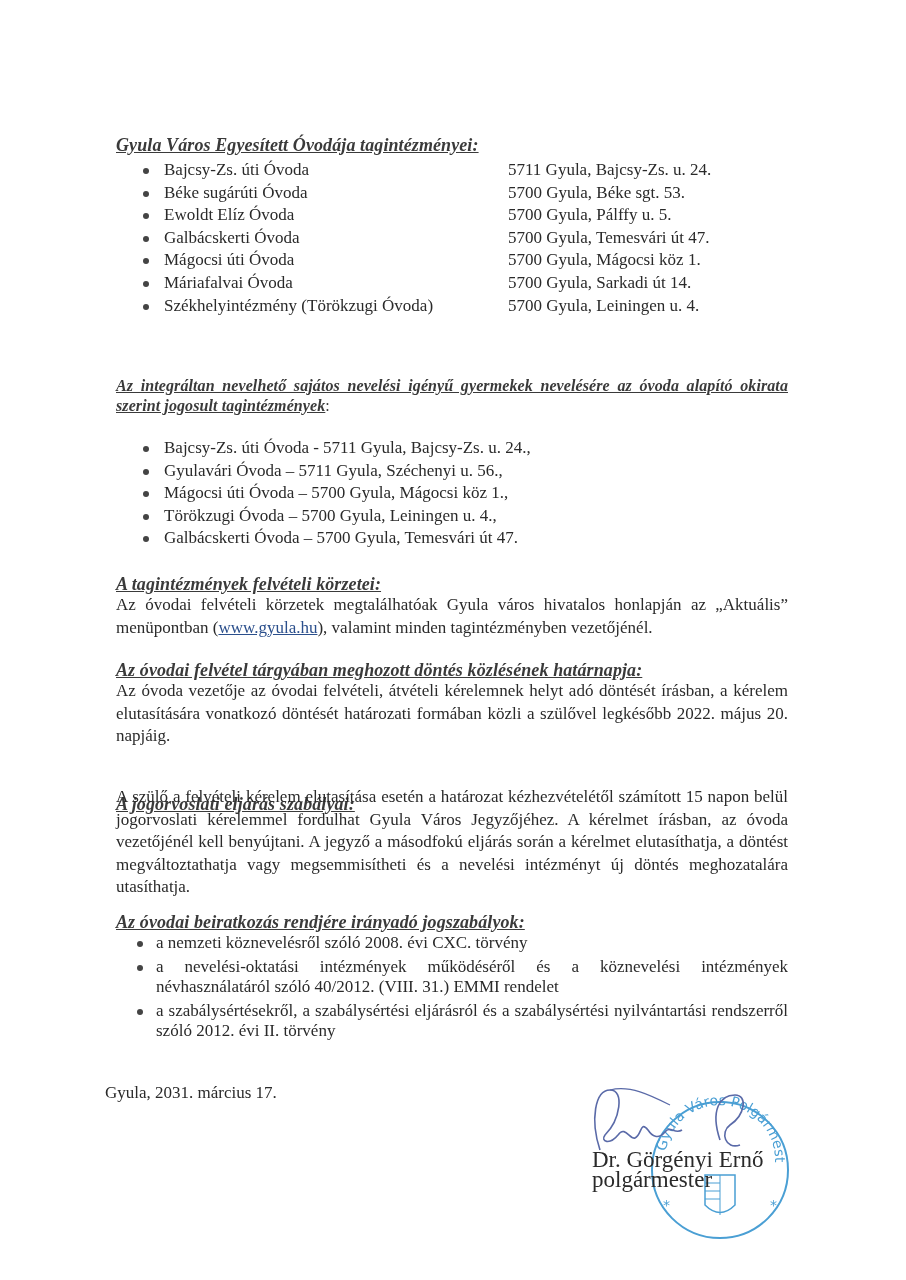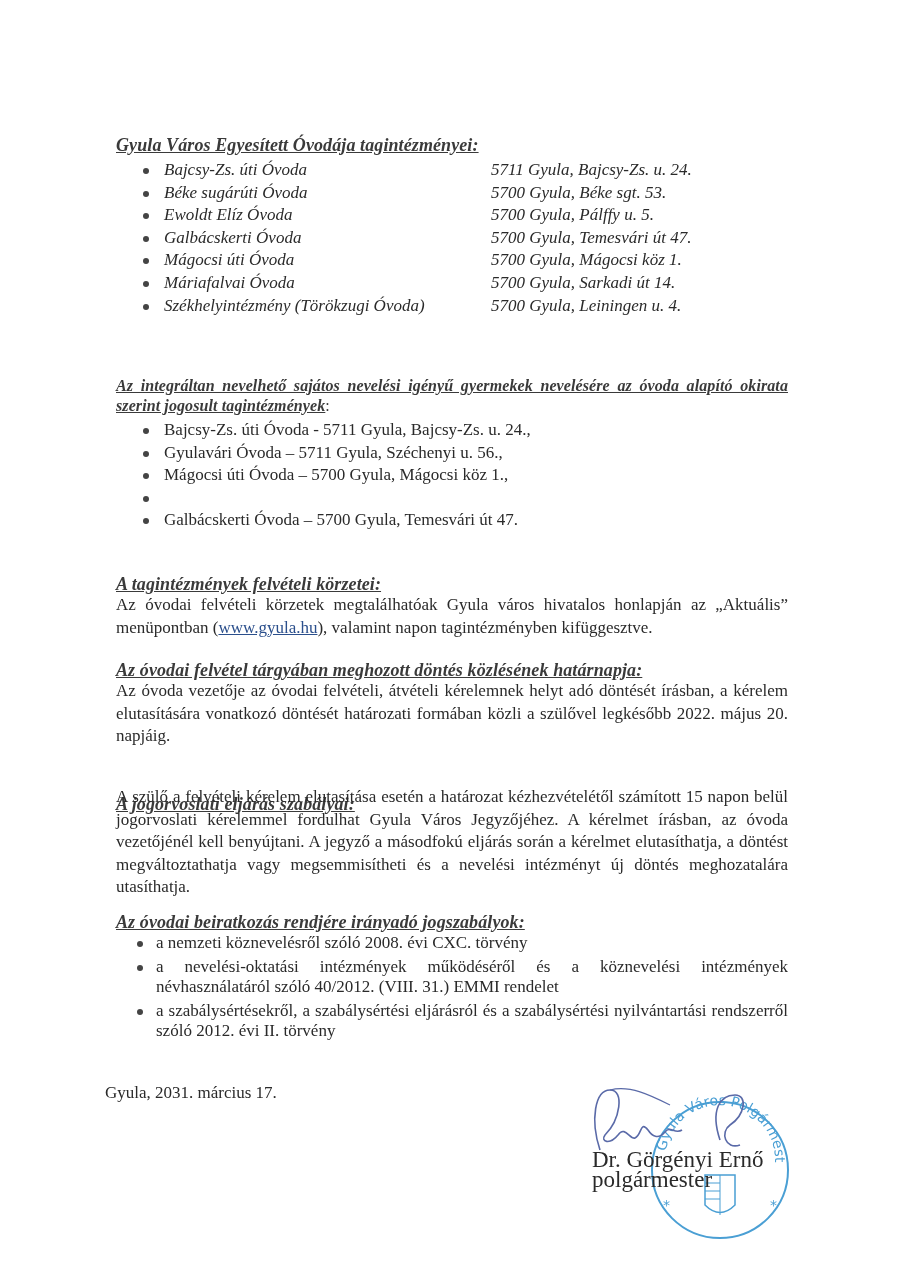--- a/index.html
+++ b/index.html
@@ -16,25 +16,25 @@
   }
   .para {
     position: absolute; left: 116px; width: 672px; font-size: 17px;
     line-height: 22.5px; text-align: justify; margin: 0;
   }
   .list { position: absolute; margin: 0; padding: 0; list-style: none; }
   .list li { position: relative; font-size: 17px; height: 22.6px; line-height: 22.6px; white-space: nowrap; }
   .bullet {
     position: absolute; width: 6px; height: 6px; border-radius: 50%; background: #444;
   }
-  .inst-list { left: 116px; top: 159px; width: 620px; font-style: italic; }
+  .inst-list { left: 116px; top: 159px; width: 620px; }
   .inst-list .bullet { left: 27px; top: 9px; }
   .inst-list .name { position: absolute; left: 48px; }
-  .inst-list .addr { position: absolute; left: 375px; }
-  .integ-list { left: 116px; top: 419px; width: 620px; }
+  .inst-list .addr { position: absolute; left: 392px; }
+  .integ-list { left: 116px; top: 437px; width: 620px; }
   .integ-list .bullet { left: 27px; top: 9px; }
   .integ-list .txt { position: absolute; left: 48px; }
   .law-list { left: 116px; top: 933px; width: 672px; }
   .law-list li { height: auto; white-space: normal; line-height: 20.5px; margin-bottom: 3px; padding-left: 40px; text-align: justify; }
   .law-list .bullet { left: 21px; top: 8px; }
   a.link { color: #2b4f8c; }
   .date { position: absolute; left: 105px; top: 1083px; font-size: 17px; margin: 0; }
   .signer { position: absolute; left: 592px; top: 1150px; font-size: 23px; line-height: 20px; text-align: left; margin: 0; z-index: 2; }
   .stamp { position: absolute; left: 645px; top: 1080px; width: 150px; height: 160px; z-index: 1; }
   .signature { position: absolute; left: 570px; top: 1080px; width: 200px; height: 80px; z-index: 3; }
@@ -92,29 +92,30 @@
     <li>
         <span class="bullet"></span>
         <span class="txt">Gyulavári Óvoda – 5711 Gyula, Széchenyi u. 56.,</span>
       </li>
     <li>
         <span class="bullet"></span>
         <span class="txt">Mágocsi úti Óvoda – 5700 Gyula, Mágocsi köz 1.,</span>
       </li>
     <li>
         <span class="bullet"></span>
+        <span class="txt">Törökzugi Óvoda  – 5700 Gyula, Leiningen u. 4.,</span>
       </li>
     <li>
         <span class="bullet"></span>
         <span class="txt">Galbácskerti Óvoda  – 5700 Gyula, Temesvári út 47.</span>
       </li>
   </ul>
 
   <p class="heading" style="top:574px;">A tagintézmények felvételi körzetei:</p>
-  <p class="para" style="top:594px;"><span>Az óvodai felvételi körzetek megtalálhatóak Gyula város hivatalos honlapján az „Aktuális” menüpontban (</span><a class="link" href="#">www.gyula.hu</a><span>), valamint napon tagintézményben kifüggesztve.</span></p>
+  <p class="para" style="top:594px;"><span>Az óvodai felvételi körzetek megtalálhatóak Gyula város hivatalos honlapján az „Aktuális” menüpontban (</span><a class="link" href="#">www.gyula.hu</a><span>), valamint minden tagintézményben vezetőjénél.</span></p>
 
   <p class="heading" style="top:660px;">Az óvodai felvétel tárgyában meghozott döntés közlésének határnapja:</p>
   <p class="para" style="top:680px;">Az óvoda vezetője az óvodai felvételi, átvételi kérelemnek helyt adó döntését írásban, a kérelem elutasítására vonatkozó döntését határozati formában közli a szülővel legkésőbb 2022. május 20. napjáig.</p>
 
   <p class="heading" style="top:766px;margin-top:28px;">A jogorvoslati eljárás szabályai:</p>
   <p class="para" style="top:786px;">A szülő a felvételi kérelem elutasítása esetén a határozat kézhezvételétől számított 15 napon belül jogorvoslati kérelemmel fordulhat Gyula Város Jegyzőjéhez. A kérelmet írásban, az óvoda vezetőjénél kell benyújtani. A jegyző a másodfokú eljárás során a kérelmet elutasíthatja, a döntést megváltoztathatja vagy megsemmisítheti és a nevelési intézményt új döntés meghozatalára utasíthatja.</p>
 
   <p class="heading" style="top:912px;">Az óvodai beiratkozás rendjére irányadó jogszabályok:</p>
   <ul class="list law-list">
     <li><span class="bullet"></span><span>a nemzeti köznevelésről szóló 2008. évi CXC. törvény</span></li>

